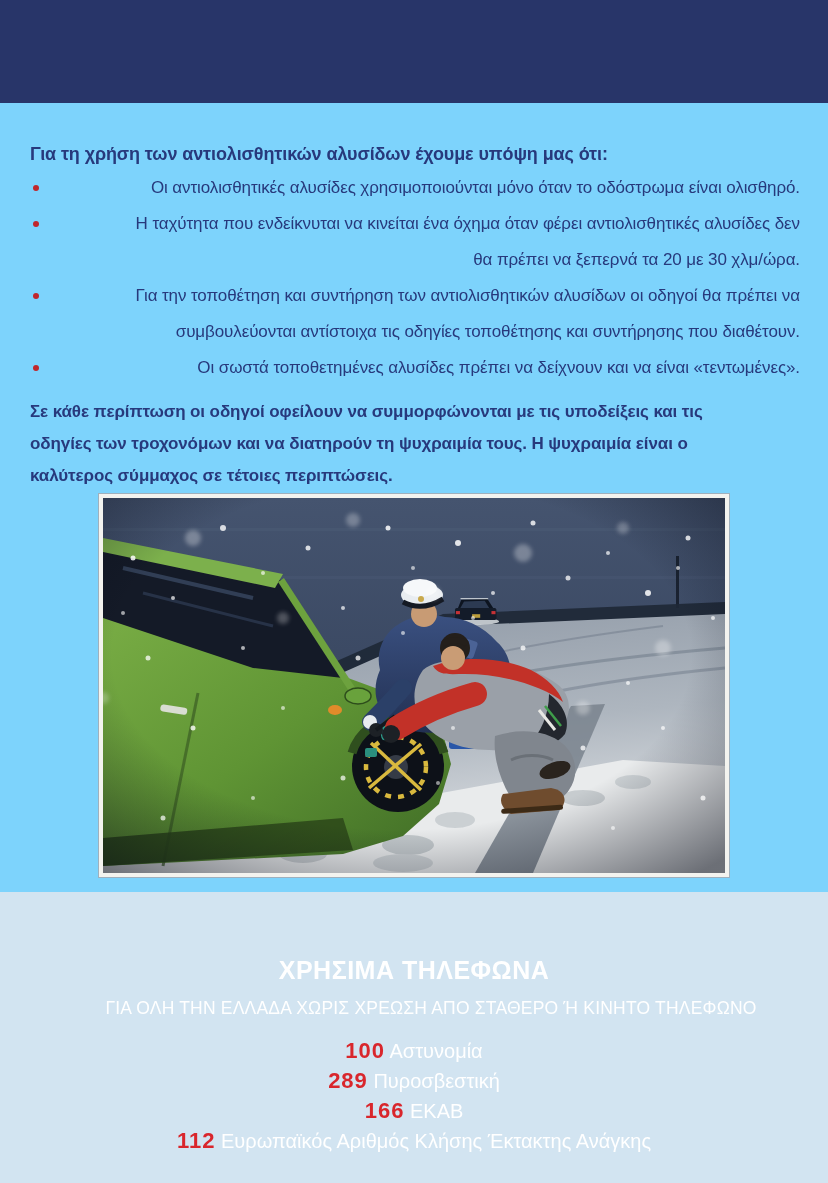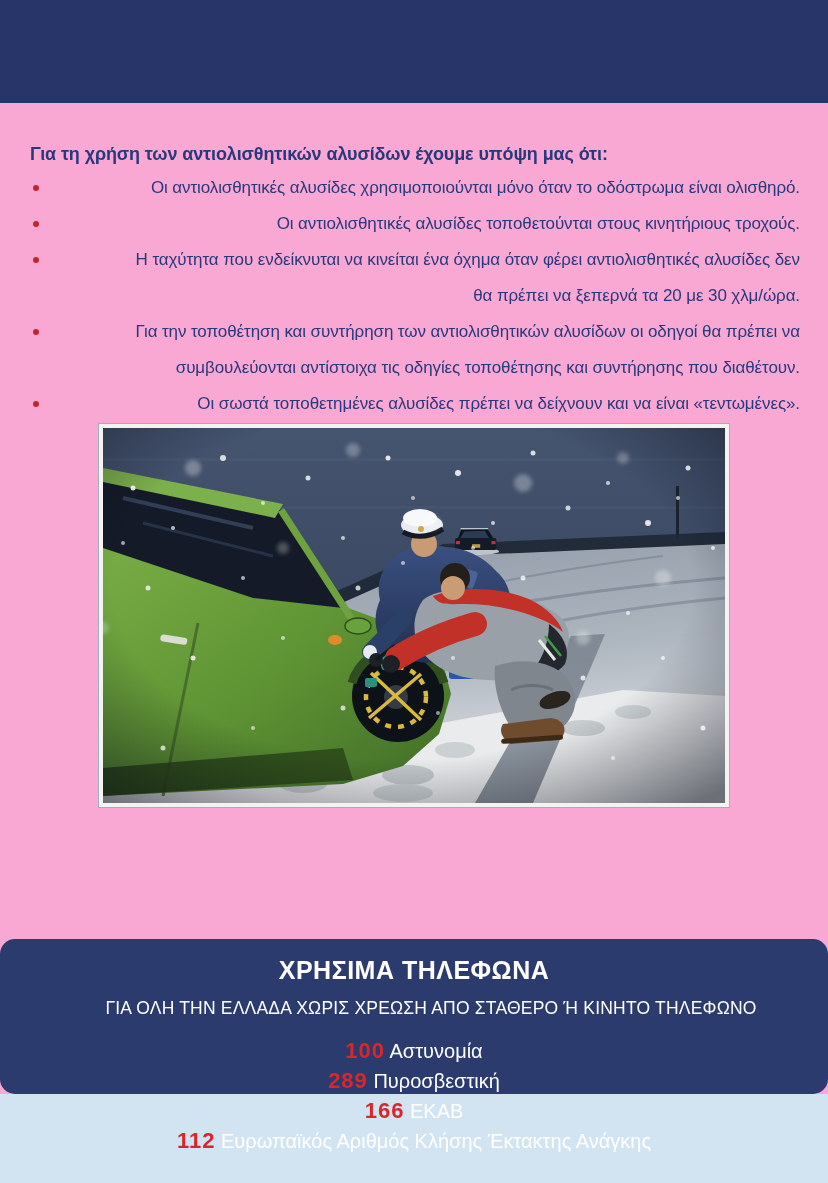--- a/index.html
+++ b/index.html
@@ -1,21 +1,21 @@
 <!DOCTYPE html>
 <html lang="el"><head>
 <meta charset="utf-8">
 <style>
   html,body{margin:0;padding:0;}
   body{
     width:828px;height:1183px;overflow:hidden;background:#d2e4f1;
     font-family:"Liberation Sans","DejaVu Sans",sans-serif;
     -webkit-font-smoothing:antialiased;
   }
-  .page{position:relative;width:828px;height:1094px;background:#f9a8d4;}
+  .page{position:relative;width:828px;height:892px;background:#7dd3fc;}
   .band-top{height:103px;background:#283569;}
   .band-bottom{
     position:absolute;left:0;right:0;top:939px;bottom:0;
     background:#2b3b6e;color:#ffffff;text-align:center;border-radius:15px;
   }
   .content{height:836px;overflow:hidden;}
   .lead-heading{
     margin:39px 30px 0 30px;
     font-size:18px;line-height:24px;font-weight:700;color:#27397c;letter-spacing:-0.1px;
   }
@@ -59,41 +59,40 @@
 
   <div class="band-top"></div>
 
   <div class="content">
     <h1 class="lead-heading">Για τη χρήση των αντιολισθητικών αλυσίδων έχουμε υπόψη μας ότι:</h1>
 
     <ul class="points">
       <li>
         <span class="dot"></span>
         <span class="pre">Οι αντιολισθητικές αλυσίδες χρησιμοποιούνται μόνο όταν το οδόστρωμα είναι ολισθηρό.</span>
-      </li>
-      <li>
-        <span class="dot"></span>
-        <span class="pre">Οι αντιολισθητικές αλυσίδες τοποθετούνται στους κινητήριους τροχούς.</span>
       </li>
       <li>
         <span class="dot"></span>
         <span class="pre">Η ταχύτητα που ενδείκνυται να κινείται ένα όχημα όταν φέρει αντιολισθητικές αλυσίδες δεν
 θα πρέπει να ξεπερνά τα 20 με 30 χλμ/ώρα.</span>
       </li>
       <li>
         <span class="dot"></span>
         <span class="pre">Για την τοποθέτηση και συντήρηση των αντιολισθητικών αλυσίδων οι οδηγοί θα πρέπει να
 συμβουλεύονται αντίστοιχα τις οδηγίες τοποθέτησης και συντήρησης που διαθέτουν.</span>
       </li>
       <li>
         <span class="dot"></span>
         <span class="pre">Οι σωστά τοποθετημένες αλυσίδες πρέπει να δείχνουν και να είναι «τεντωμένες».</span>
       </li>
     </ul>
 
+    <p class="closing pre">Σε κάθε περίπτωση οι οδηγοί οφείλουν να συμμορφώνονται με τις υποδείξεις και τις
+οδηγίες των τροχονόμων και να διατηρούν τη ψυχραιμία τους. Η ψυχραιμία είναι ο
+καλύτερος σύμμαχος σε τέτοιες περιπτώσεις.</p>
 
     <figure class="photo">
       <svg viewBox="0 0 622 375" xmlns="http://www.w3.org/2000/svg" role="img">
         <defs>
           <linearGradient id="wallG" x1="0" y1="0" x2="0" y2="1">
             <stop offset="0" stop-color="#45546f"></stop>
             <stop offset="0.7" stop-color="#3b4963"></stop>
             <stop offset="1" stop-color="#33405a"></stop>
           </linearGradient>
           <linearGradient id="roadG" x1="0" y1="0" x2="0.25" y2="1">

